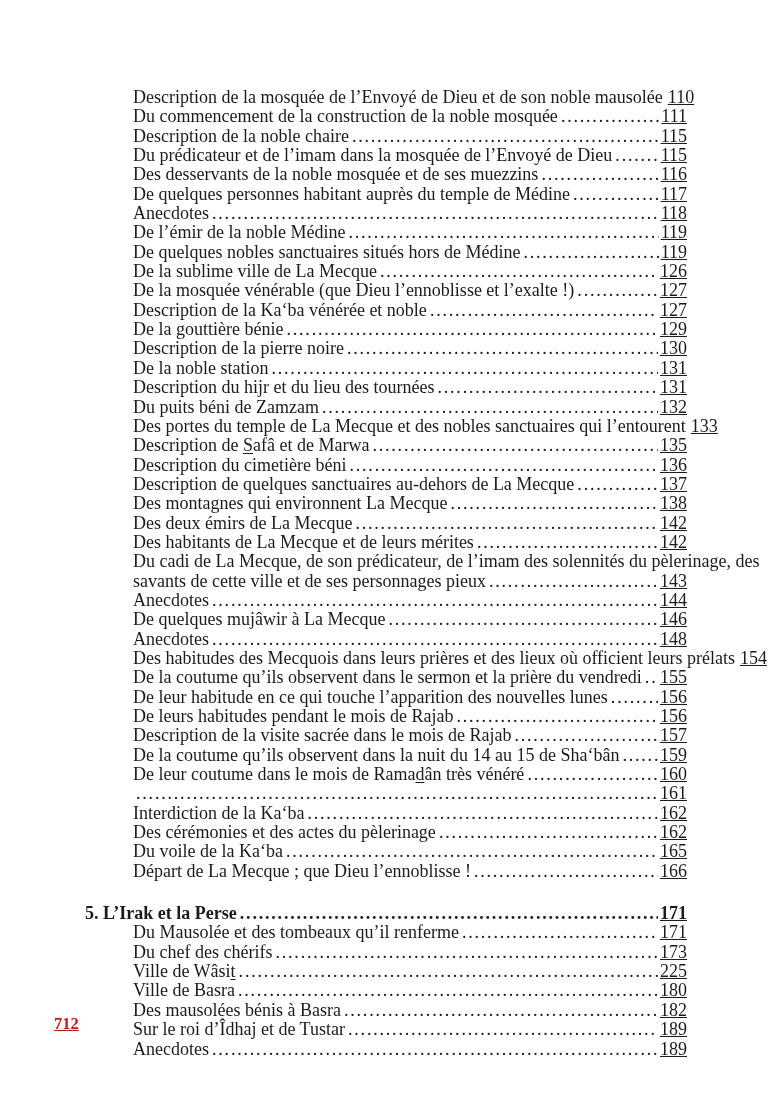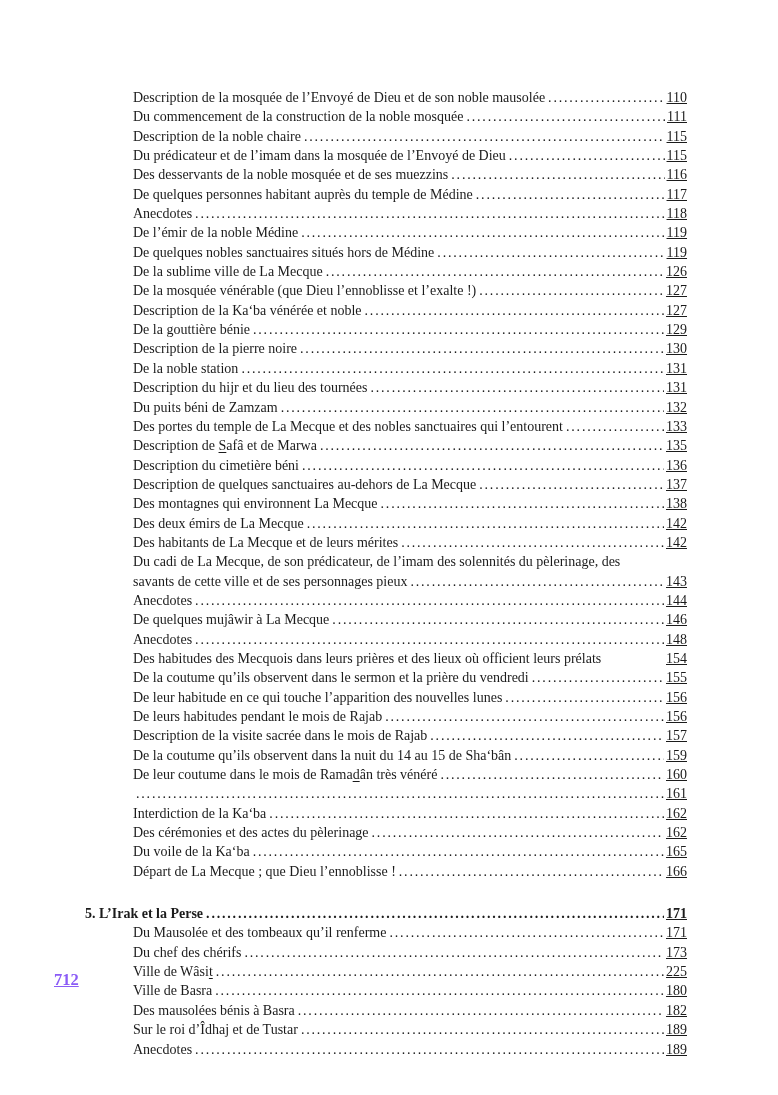--- a/index.html
+++ b/index.html
@@ -6,42 +6,42 @@
   body{
     width:778px;height:1095px;background:#ffffff;position:relative;
     font-family:"Liberation Serif","DejaVu Serif",serif;
     color:#1b1b1b;overflow:hidden;
   }
   .toc{
     position:absolute;left:133px;top:88px;width:554px;
   }
   .toc-row{
     display:flex;align-items:center;
-    font-size:14px;line-height:19.35px;
+    font-size:18px;line-height:19.35px;
     white-space:nowrap;
   }
   .toc-row.chapter{
     font-weight:bold;margin-left:-48px;margin-top:23px;
   }
   .toc-label{white-space:nowrap;}
   .toc-label .i{}
   .toc-label .u{text-decoration:underline;text-underline-offset:2px;}
   .leader{
     flex:1 1 auto;min-width:0;overflow:hidden;
     margin:0 2px 0 3px;
   }
   .leader::after{
     content:"....................................................................................................................................................................................................................................";
     letter-spacing:1.8px;
   }
   .leader.empty::after{content:"";}
   .pagenum{white-space:nowrap;text-decoration:underline;}
   .folio{
-    position:absolute;left:54px;top:970px;
-    font-size:16.5px;font-weight:bold;color:#8b5cf6;text-decoration:underline;
+    position:absolute;left:54px;top:1014px;
+    font-size:16.5px;font-weight:bold;color:#b91c1c;text-decoration:underline;
   }
 </style>
 </head>
 <body>
 
 <div class="toc">
     <div class="toc-row">
       <span class="toc-label"><span>Description de la mosquée de l’Envoyé de Dieu et de son noble mausolée</span></span>
       <span class="leader"></span>
       <span class="pagenum">110</span>

